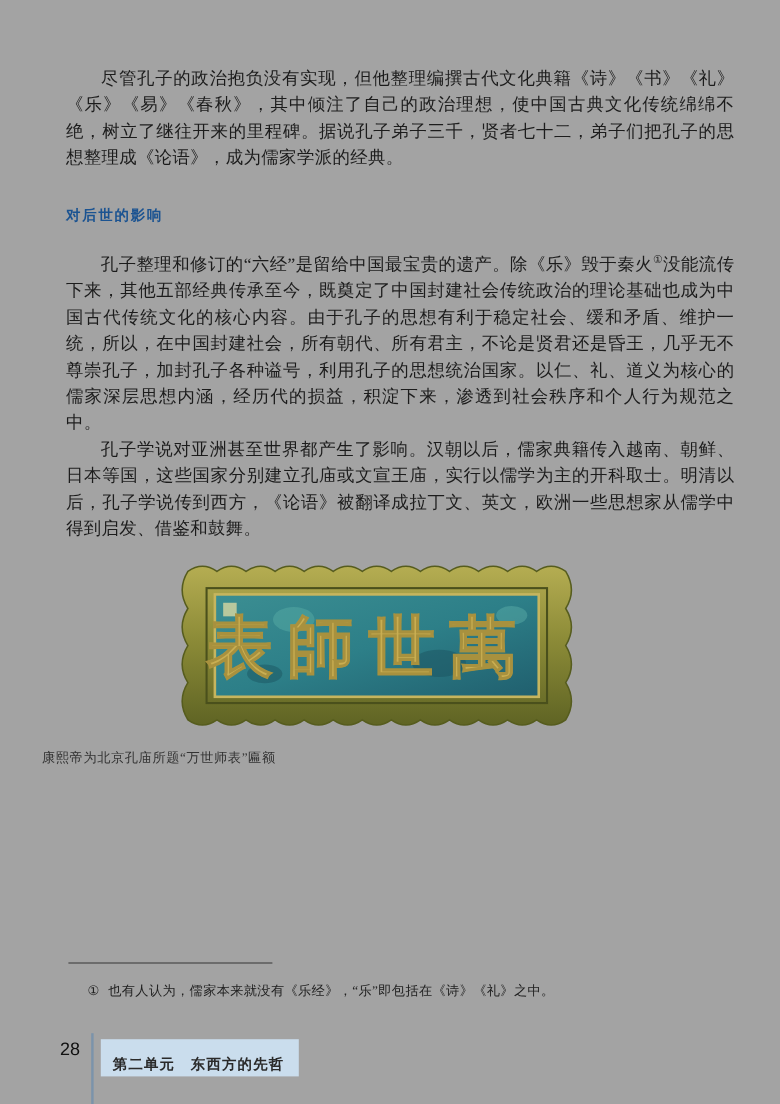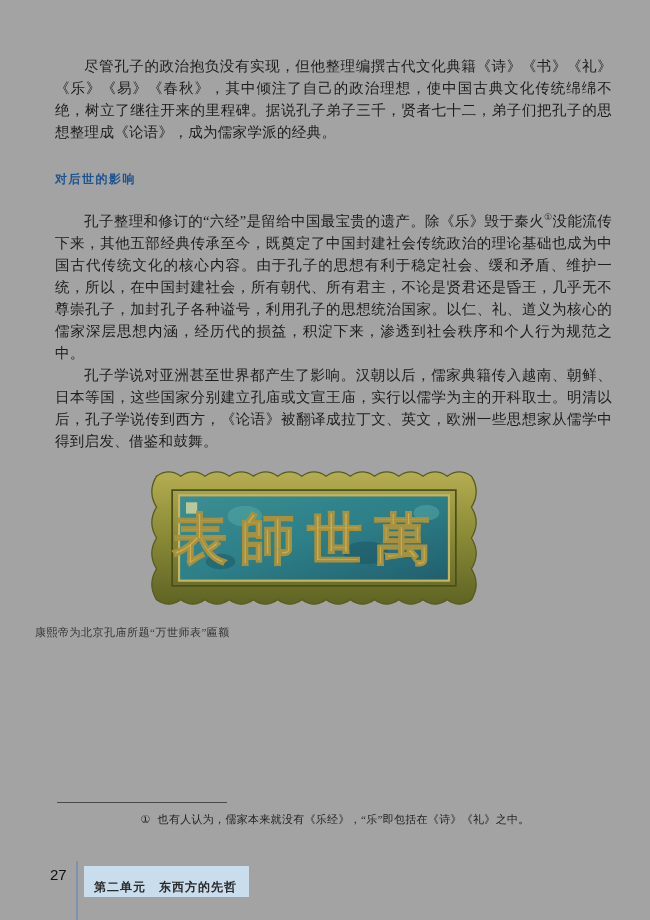--- a/index.html
+++ b/index.html
@@ -18,21 +18,21 @@
     text-indent:0;
   }
   sup.note-ref { font-size:9px; line-height:0; vertical-align:super; }
   .figure { margin:12px 0 0 0; transform:translateX(-20px); }
   .plaque-svg { display:block; margin:0 auto; }
   .figure-caption {
     margin-top:13px; font-size:11px; line-height:14px; color:#333333; letter-spacing:0.5px;
   }
   .footnotes { position:absolute; left:57px; top:802px; width:556px; }
   .footnote-rule { width:170px; height:0; border-top:1px solid #4a4a4a; margin:0 0 9px 0; }
-  .footnote-text { margin:0; font-size:11px; line-height:15px; color:#222222; letter-spacing:0.3px;text-align:center; }
+  .footnote-text { margin:16px; font-size:11px; line-height:15px; color:#222222; letter-spacing:0.3px; }
   .footnote-text .marker { margin-right:7px; }
   .page-number {
     position:absolute; left:50px; top:866px;
     font-family:"Liberation Sans","DejaVu Sans",sans-serif; font-size:15px; color:#111111;
   }
   .footer-vline { position:absolute; left:76px; top:861px; width:2px; height:59px; background:#7b93ab; }
   .unit-strip {
     position:absolute; left:84px; top:866px; height:19px; line-height:19px;
     display:inline-block; padding:12px 12px 0 10px; background:#cadded;
     font-family:"Liberation Sans","DejaVu Sans",sans-serif; font-size:12px; font-weight:bold;
@@ -89,17 +89,17 @@
       <figcaption class="figure-caption">康熙帝为北京孔庙所题“万世师表”匾额</figcaption>
     </figure>
 
   </main>
 
   <div class="footnotes">
     <div class="footnote-rule"></div>
     <p class="footnote-text"><span class="marker">①</span><span>也有人认为，儒家本来就没有《乐经》，“乐”即包括在《诗》《礼》之中。</span></p>
   </div>
 
-  <span class="page-number">27</span>
+  <span class="page-number">28</span>
   <div class="footer-vline"></div>
   <span class="unit-strip">第二单元　东西方的先哲</span>
 
 </div>
 
 </body></html>

